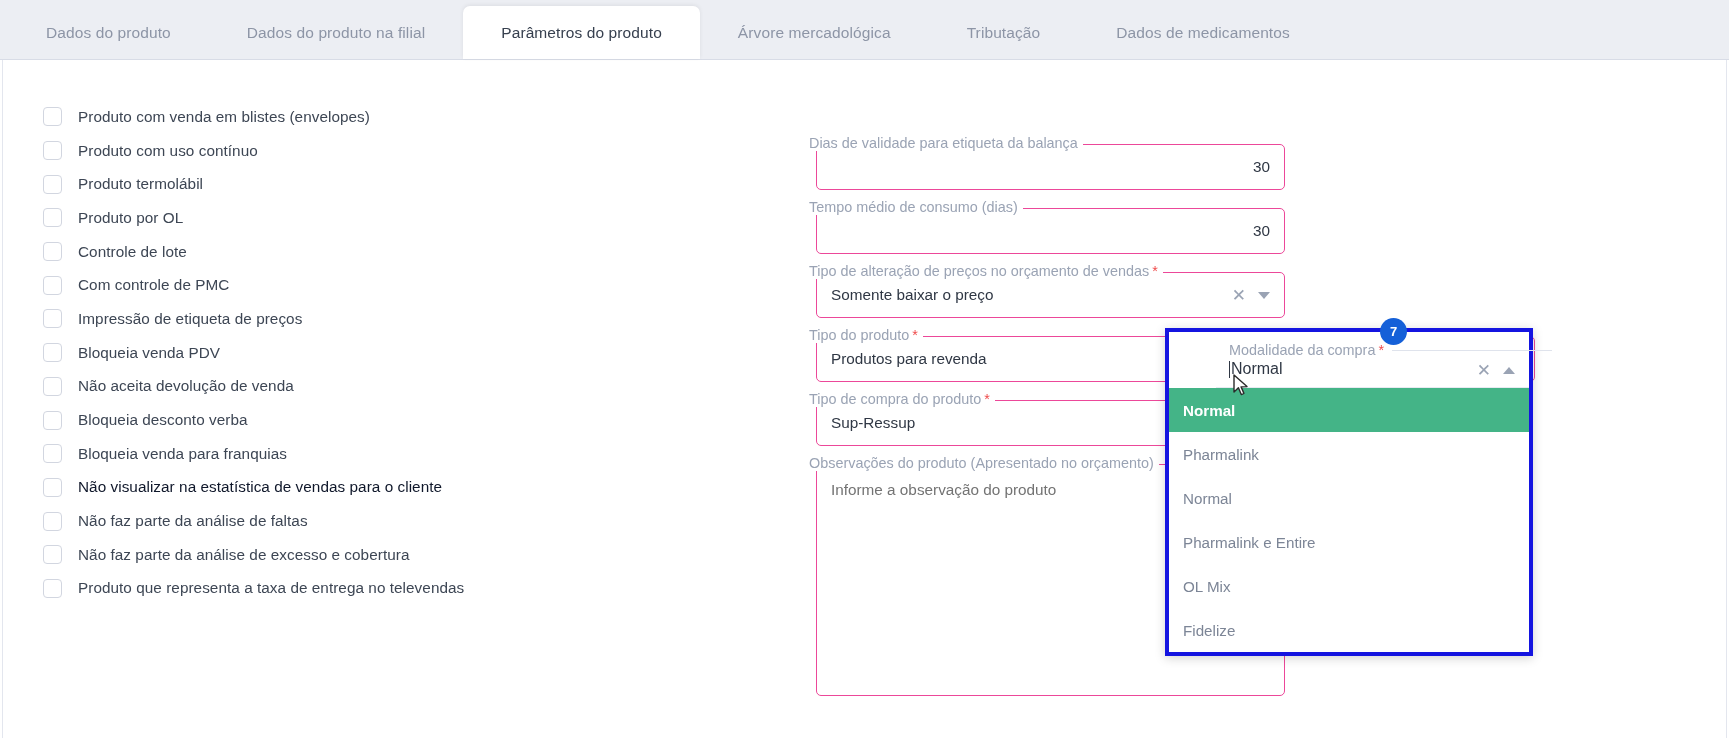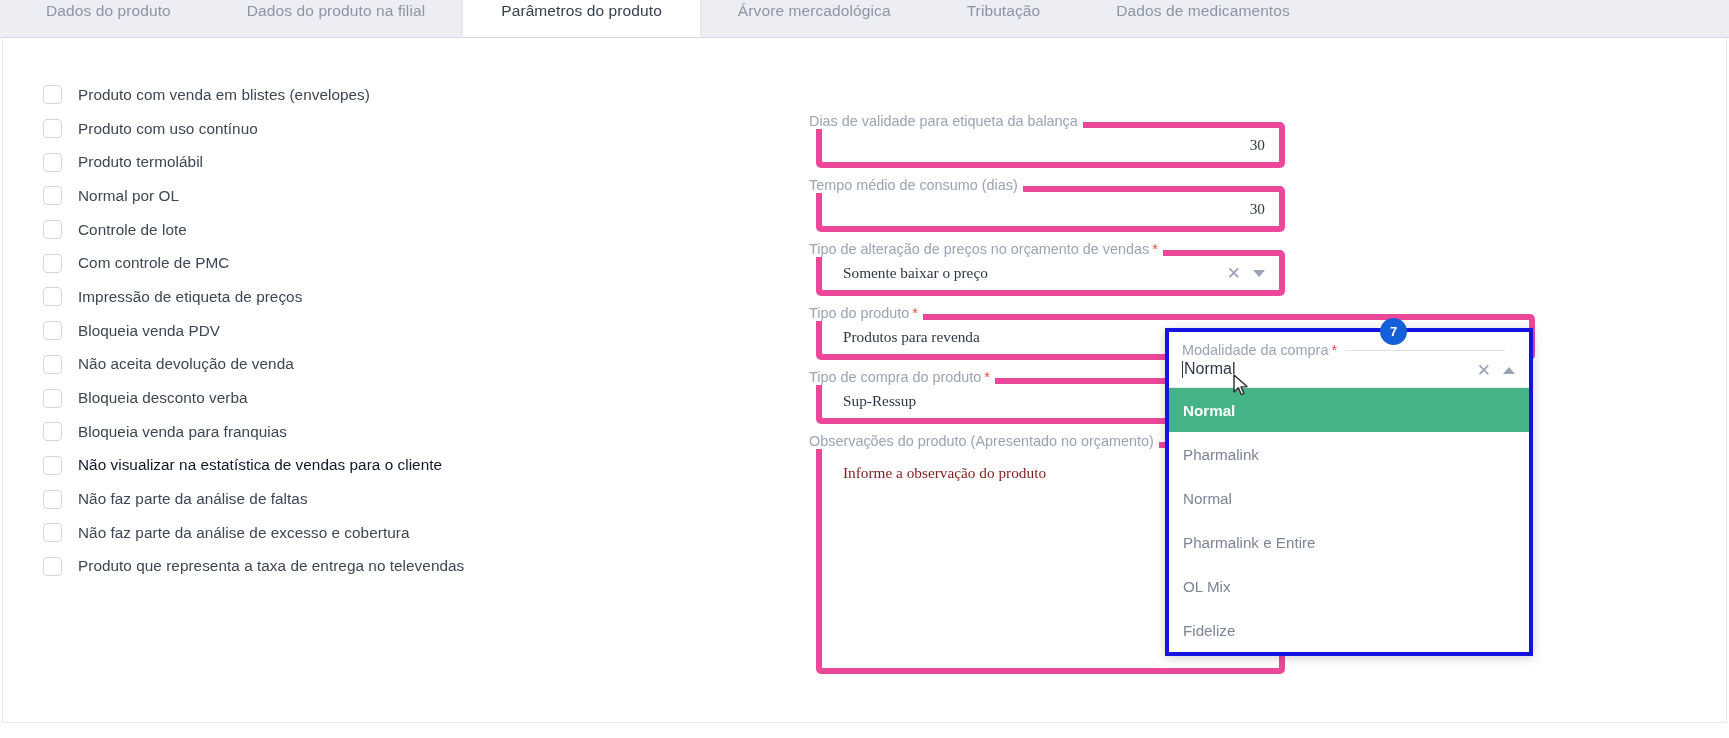--- a/index.html
+++ b/index.html
@@ -7,21 +7,21 @@
     margin: 0; padding: 0;
     width: 1729px; height: 738px;
     overflow: hidden;
     background: #ffffff;
     font-family: "Liberation Sans", sans-serif;
   }
 
   
   .tabstrip {
     position: relative;
-    height: 38px;
+    height: 60px;
     background: #eceef3;
     border-bottom: 1px solid #d8dce6;
     display: flex;
     align-items: flex-end;
     padding-left: 8px;
   }
   .tab {
     height: 53px;
     padding: 0 38px;
     display: flex;
@@ -93,49 +93,47 @@
   }
 
   .field {
     position: relative;
     margin-bottom: 18px;
     padding-left: 23px;
   }
   .fbox {
     position: relative;
     height: 46px;
-    border: 6px solid #ec4899;
+    border: 1px solid #ec4899;
     border-radius: 5px;
     background: #fff;
     display: flex;
     align-items: center;
     padding: 0 14px;
-    font-family: Liberation Serif, serif;
   }
   .fbox.tall { height: 232px; align-items: flex-start; padding-top: 16px; }
   .flegend {
     position: absolute;
     top: -9px;
     left: 11px;
     background: #fff;
     padding: 0 5px;
     font-size: 14.4px;
     color: #9aa3b4;
     white-space: nowrap;
     z-index: 2;
   }
   .req { color: #ef4a4a; margin-left: 3px; }
   .fval {
     font-size: 15.3px;
     color: #2f3744;
     white-space: nowrap;
-    margin-left: 7px;
   }
   .fval.num { margin-left: auto; }
-  .fval.placeholder { color: #7f1d1d; text-align: center; }
+  .fval.placeholder { color: #737373; text-align: center; }
 
   .fctrls {
     margin-left: auto;
     display: flex;
     align-items: center;
     gap: 12px;
     color: #9aa3b4;
   }
   .xicon {
     font-size: 17px;
@@ -185,20 +183,21 @@
     z-index: 30;
   }
   .callout-head {
     position: relative;
     height: 56px;
     padding: 0 14px;
     display: flex;
     align-items: center;
     background: #fff;
     border-bottom: 1px solid #e7eaf1;
+    margin-left: 47px;
   }
   .callout-legend {
     position: absolute;
     top: 10px;
     left: 13px;
     font-size: 14.4px;
     color: #9aa3b4;
     white-space: nowrap;
   }
   .callout-legend::after {
@@ -294,21 +293,21 @@
     <div class="cbrow">
       <span class="cbbox"></span>
       <span class="cblabel">Produto com uso contínuo</span>
     </div>
     <div class="cbrow">
       <span class="cbbox"></span>
       <span class="cblabel">Produto termolábil</span>
     </div>
     <div class="cbrow">
       <span class="cbbox"></span>
-      <span class="cblabel">Normal por OL</span>
+      <span class="cblabel">Produto por OL</span>
     </div>
     <div class="cbrow">
       <span class="cbbox"></span>
       <span class="cblabel">Controle de lote</span>
     </div>
     <div class="cbrow">
       <span class="cbbox"></span>
       <span class="cblabel">Com controle de PMC</span>
     </div>
     <div class="cbrow">

